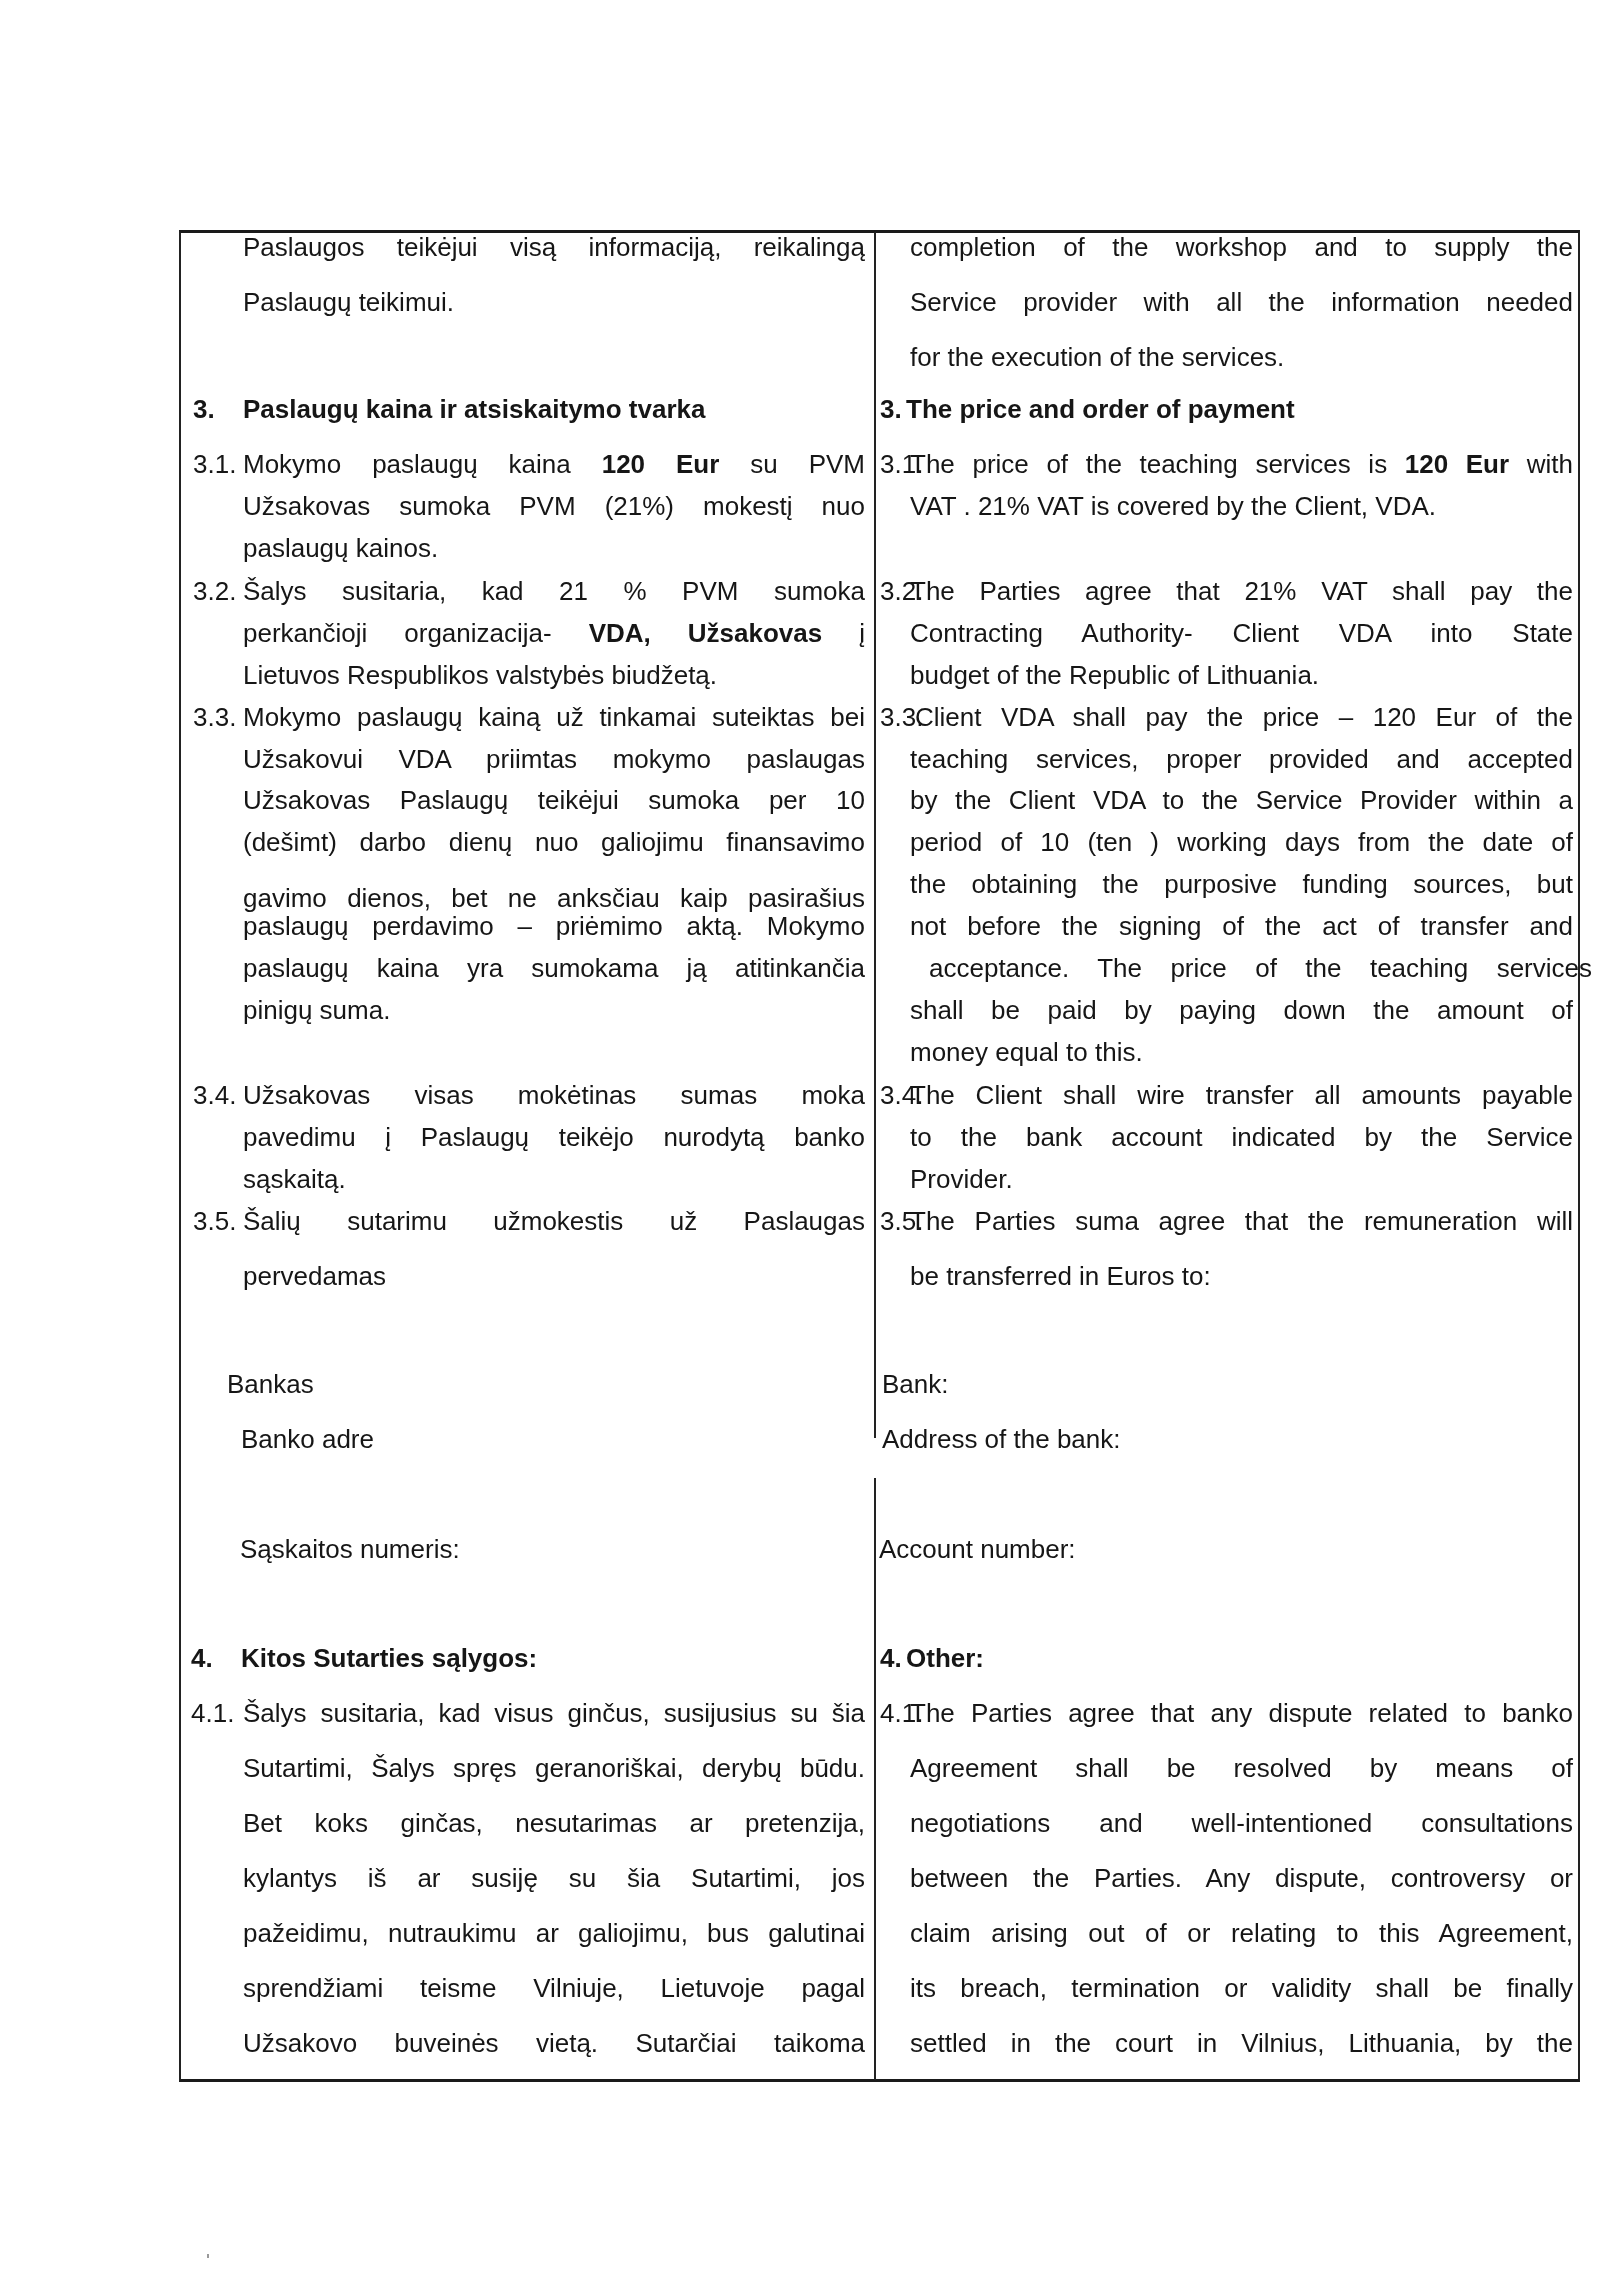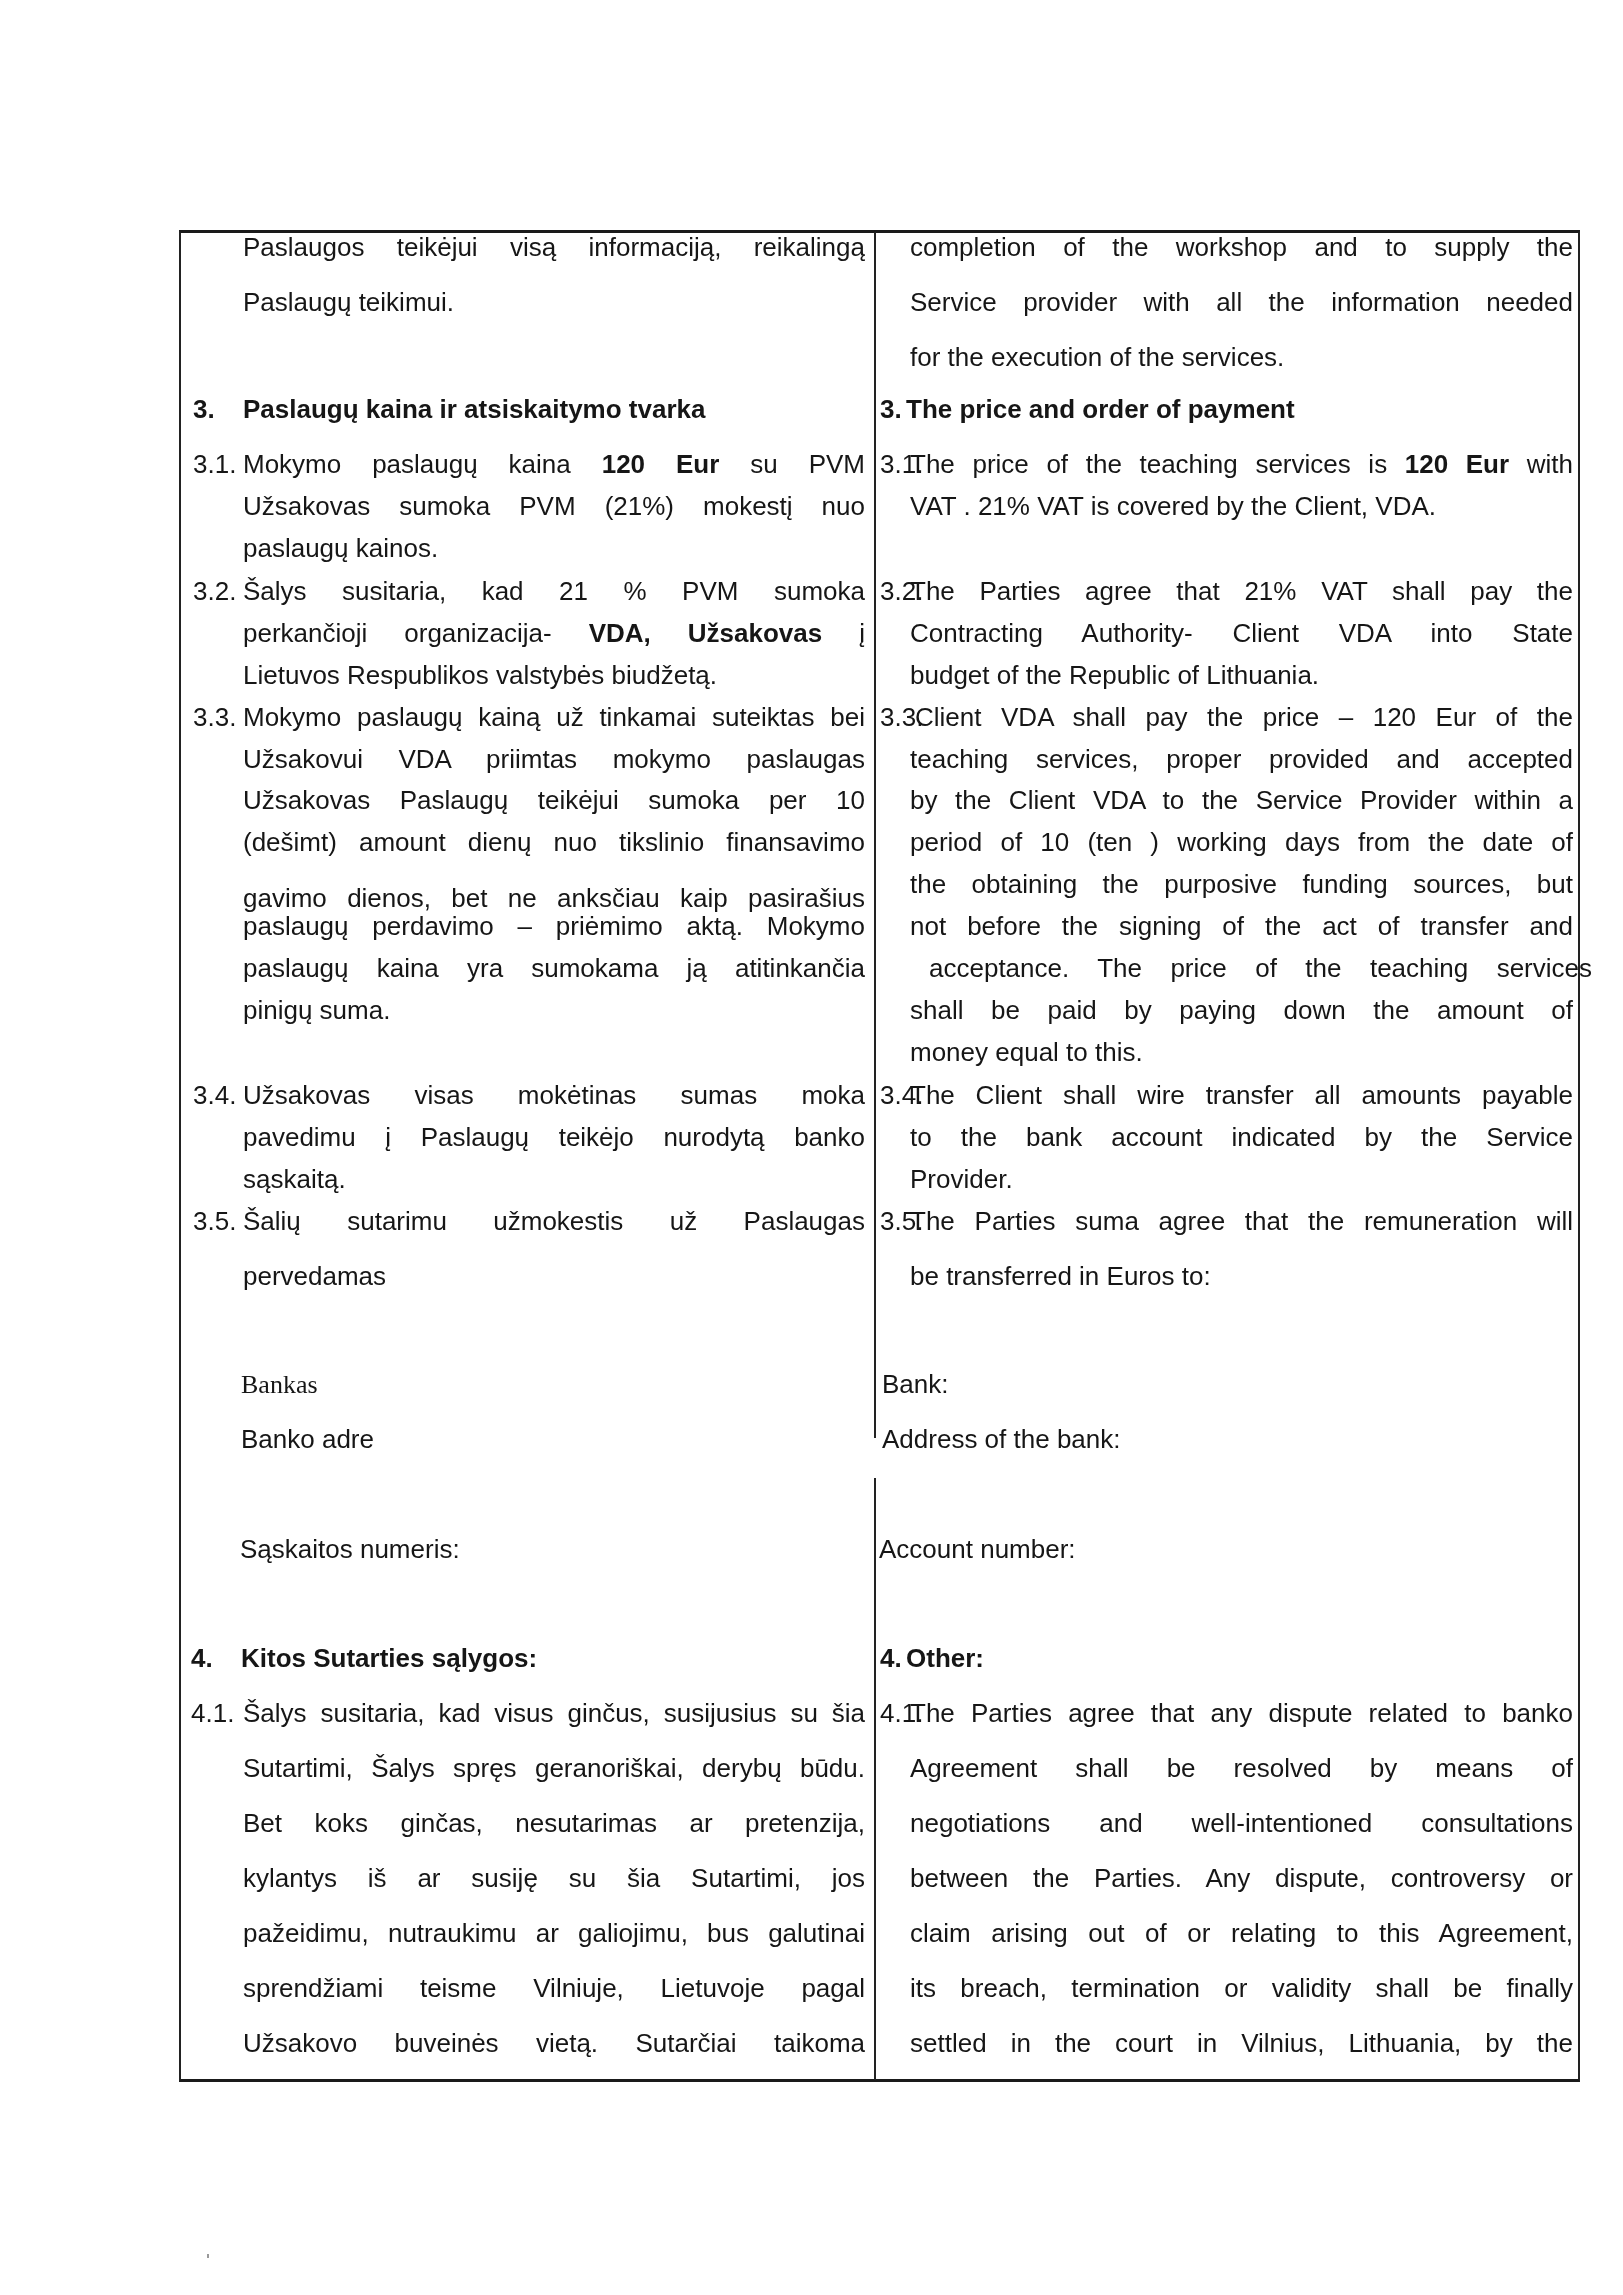--- a/index.html
+++ b/index.html
@@ -49,36 +49,36 @@
       <span>perkančioji organizacija-</span>
       <span class="b">VDA, Užsakovas</span>
       <span>į</span>
     </div>
     <div class="ln" style="left:243px;top:660px;">Lietuvos Respublikos valstybės biudžetą.</div>
 
     <div class="num" style="left:193px;top:702px;">3.3.</div>
     <div class="ln j" style="left:243px;top:702px;width:622px;">Mokymo paslaugų kainą už tinkamai suteiktas bei</div>
     <div class="ln j" style="left:243px;top:744px;width:622px;">Užsakovui VDA priimtas mokymo paslaugas</div>
     <div class="ln j" style="left:243px;top:785px;width:622px;">Užsakovas Paslaugų teikėjui sumoka per 10</div>
-    <div class="ln j" style="left:243px;top:827px;width:622px;">(dešimt) amount dienų nuo tikslinio finansavimo</div>
+    <div class="ln j" style="left:243px;top:827px;width:622px;">(dešimt) darbo dienų nuo galiojimu finansavimo</div>
     <div class="ln j" style="left:243px;top:869px;width:622px;margin-top:14px;">gavimo dienos, bet ne anksčiau kaip pasirašius</div>
     <div class="ln j" style="left:243px;top:911px;width:622px;">paslaugų perdavimo – priėmimo aktą. Mokymo</div>
     <div class="ln j" style="left:243px;top:953px;width:622px;">paslaugų kaina yra sumokama ją atitinkančia</div>
     <div class="ln" style="left:243px;top:995px;">pinigų suma.</div>
 
     <div class="num" style="left:193px;top:1080px;">3.4.</div>
     <div class="ln j" style="left:243px;top:1080px;width:622px;">Užsakovas visas mokėtinas sumas moka</div>
     <div class="ln j" style="left:243px;top:1122px;width:622px;">pavedimu į Paslaugų teikėjo nurodytą banko</div>
     <div class="ln" style="left:243px;top:1164px;">sąskaitą.</div>
 
     <div class="num" style="left:193px;top:1206px;">3.5.</div>
     <div class="ln j" style="left:243px;top:1206px;width:622px;">Šalių sutarimu užmokestis už Paslaugas</div>
     <div class="ln" style="left:243px;top:1261px;">pervedamas</div>
 
-    <div class="ln" style="left:241px;top:1369px;font-family:Liberation Serif, serif;">Bankas</div>
+    <div class="ln" style="left:227px;top:1369px;">Bankas</div>
     <div class="ln" style="left:241px;top:1424px;">Banko adre</div>
     <div class="ln" style="left:240px;top:1534px;">Sąskaitos numeris:</div>
 
     <div class="num b" style="left:191px;top:1643px;">4.</div>
     <div class="ln b" style="left:241px;top:1643px;">Kitos Sutarties sąlygos:</div>
 
     <div class="num" style="left:191px;top:1698px;">4.1.</div>
     <div class="ln j" style="left:243px;top:1698px;width:622px;">Šalys susitaria, kad visus ginčus, susijusius su šia</div>
     <div class="ln j" style="left:243px;top:1753px;width:622px;">Sutartimi, Šalys spręs geranoriškai, derybų būdu.</div>
     <div class="ln j" style="left:243px;top:1808px;width:622px;">Bet koks ginčas, nesutarimas ar pretenzija,</div>

